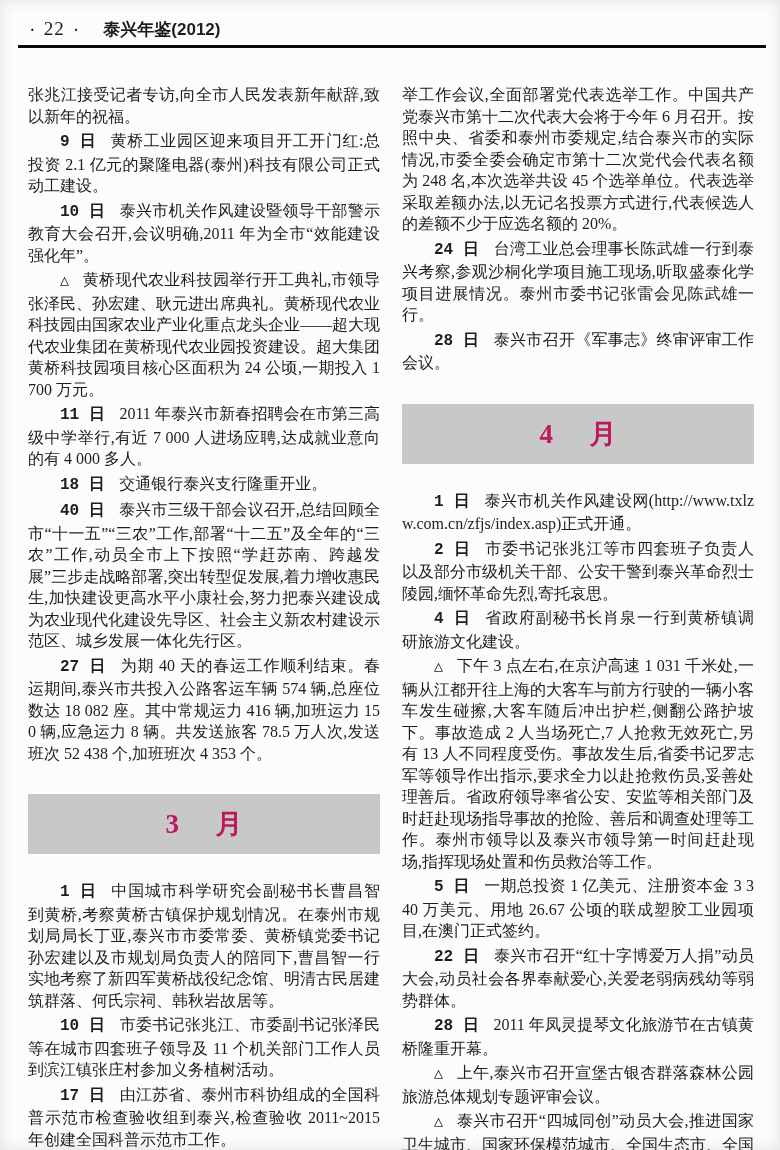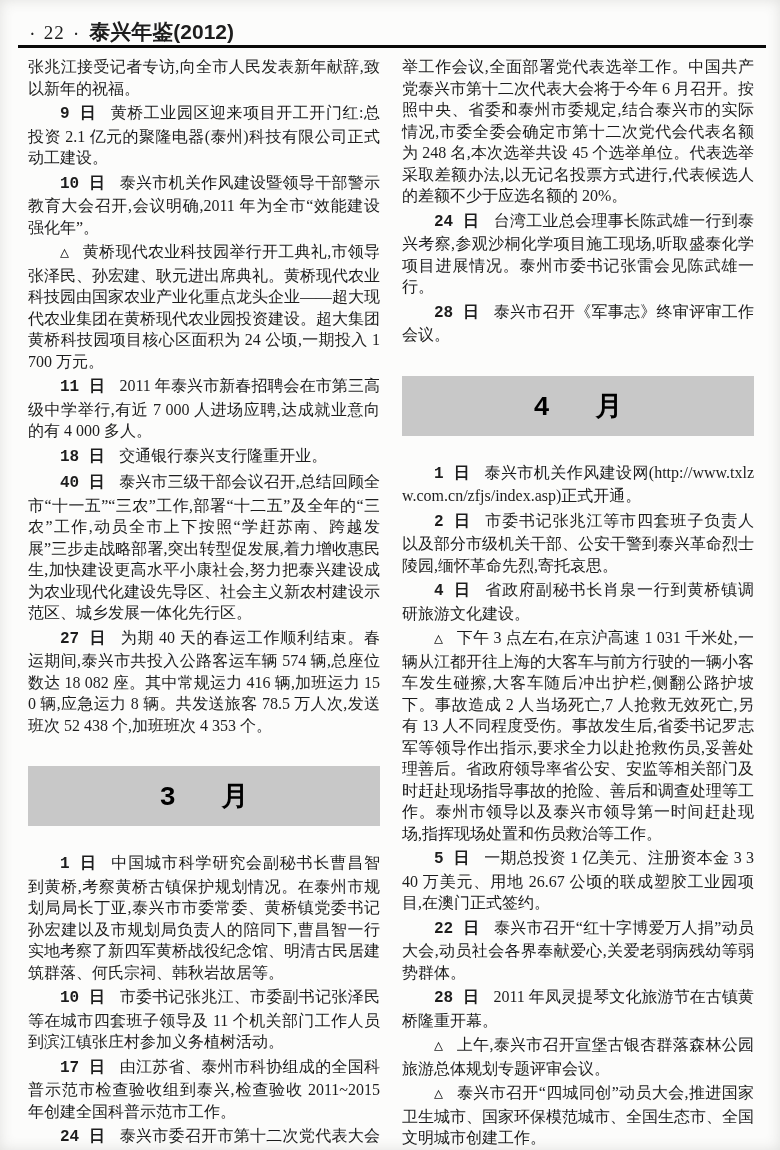--- a/index.html
+++ b/index.html
@@ -15,49 +15,49 @@
     color: #1d1d1d;
   }
   .page-header {
     position: absolute; left: 30px; top: 18px;
     display: flex; align-items: baseline; gap: 9px;
   }
   .pageno { font-size: 19px; letter-spacing: 1px; }
   .hdot { font-size: 14px; font-weight: 700; }
   .book-title {
     font-family: "Liberation Sans", "DejaVu Sans", sans-serif;
-    font-weight: 700; font-size: 21px; margin-left: 2px;
+    font-weight: 700; font-size: 17px; margin-left: 16px;
   }
   .rule { position: absolute; left: 18px; right: 14px; top: 45px; height: 3px; background: #0a0a0a; }
   .columns {
     position: absolute; left: 28px; right: 26px; top: 56px; bottom: 0;
     display: flex; gap: 22px;
   }
-  .col { flex: 1 1 0; min-width: 0; }
+  .col { flex: 1 1 0; min-width: 0; margin-top: 28px; }
   .entry {
     font-size: 16px; line-height: 21.5px;
     text-align: justify; text-justify: inter-ideograph;
     word-break: break-all;
     text-indent: 2em;
     margin-bottom: 3px;
   }
   .entry.continuation { text-indent: 0; }
   .date {
     font-family: Liberation Mono, monospace;
     font-weight: 700; margin-right: .9em; white-space: nowrap;
   }
   .date.triangle { font-weight: 400; font-size: 15px; }
   .month-band {
     height: 60px; background: #c8c8c8;
     display: flex; align-items: center; justify-content: center;
     margin: 30px 0 26px;
   }
   .month-label {
-    font-family: Liberation Mono, monospace;
-    font-weight: 700; font-size: 27px; color: #000000;
+    font-family: Liberation Serif, serif;
+    font-weight: 700; font-size: 27px; color: #be185d;
     word-spacing: 1.1em;
   }
 </style>
 </head>
 <body>
 
 <div class="page">
   <header class="page-header">
     <span class="hdot">·</span>
     <span class="pageno">22</span>

